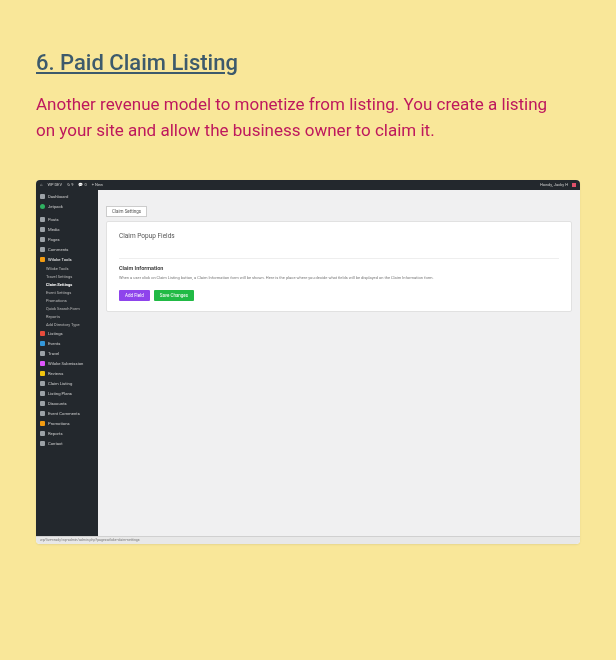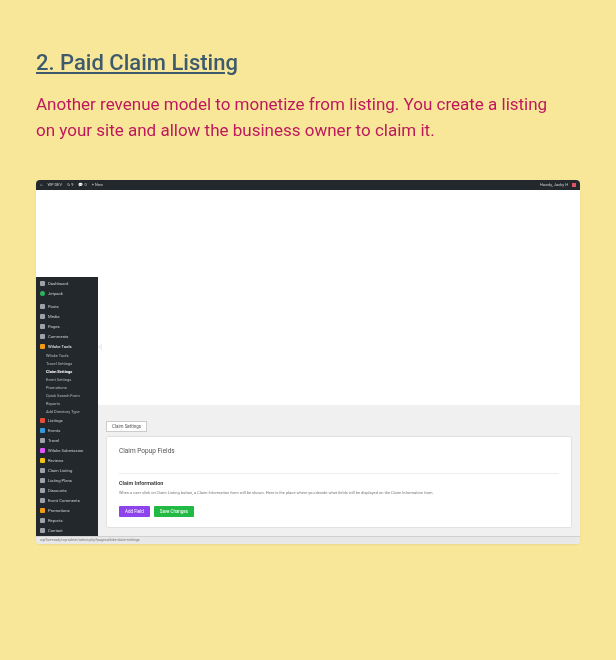--- a/index.html
+++ b/index.html
@@ -41,21 +41,21 @@
   align-items: center;
   justify-content: space-between;
   font-size: 4px;
   color: #ccc;
   padding: 0 4px;
 }
 .topbar .left { display: flex; gap: 5px; }
 .topbar .right { display: flex; gap: 4px; align-items: center; }
 .tb-sq { width:4px; height:4px; background:#e0516a; display:inline-block; }
 
-.wp-body { display: flex; height: calc(100% - 18px); align-items: flex-end; }
+.wp-body { display: flex; height: calc(100% - 18px); }
 
 .sidebar {
   width: 62px;
   background: #23282d;
   color: #ccc;
   font-size: 4.2px;
   line-height: 1;
   padding-top: 2px;
 }
 .sb-item {
@@ -157,21 +157,21 @@
   background:#e8e8e8;
   font-size:3.5px;
   color:#777;
   padding:1px 4px;
   border-top:1px solid #d0d0d0;
 }
 </style>
 </head>
 <body>
 
-<h2 class="heading">2. Paid Claim Listing</h2>
+<h2 class="heading">6. Paid Claim Listing</h2>
 <p class="body-text">Another revenue model to monetize from listing. You create a listing on your site and allow the business owner to claim it.</p>
 
 <div class="screenshot">
 
   <div class="topbar">
     <div class="left">
       <span>⌂</span>
       <span>WP DEV</span>
       <span>↻ <span>9</span></span>
       <span>💬 <span>0</span></span>

